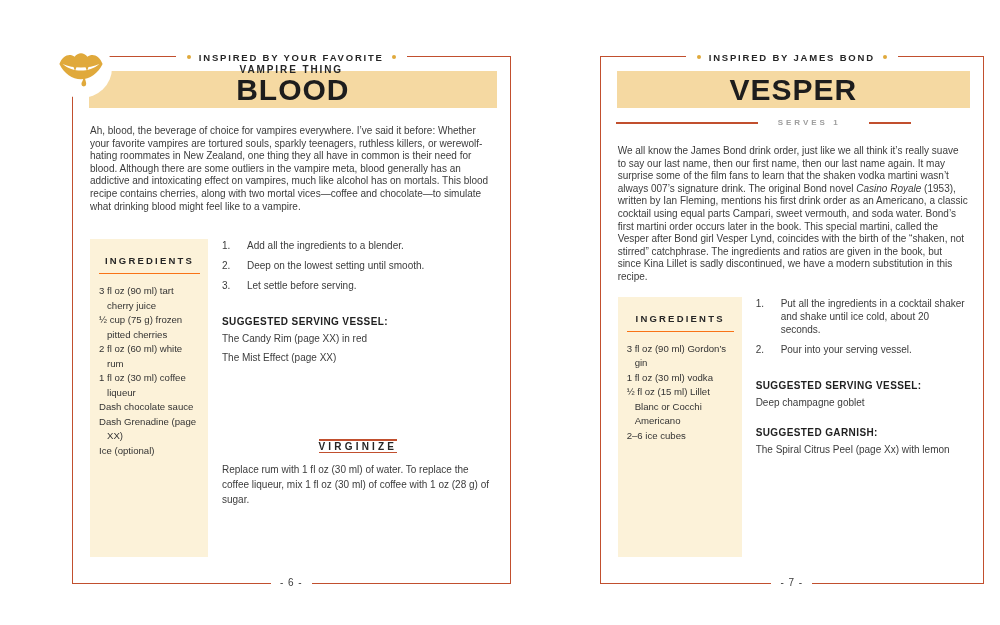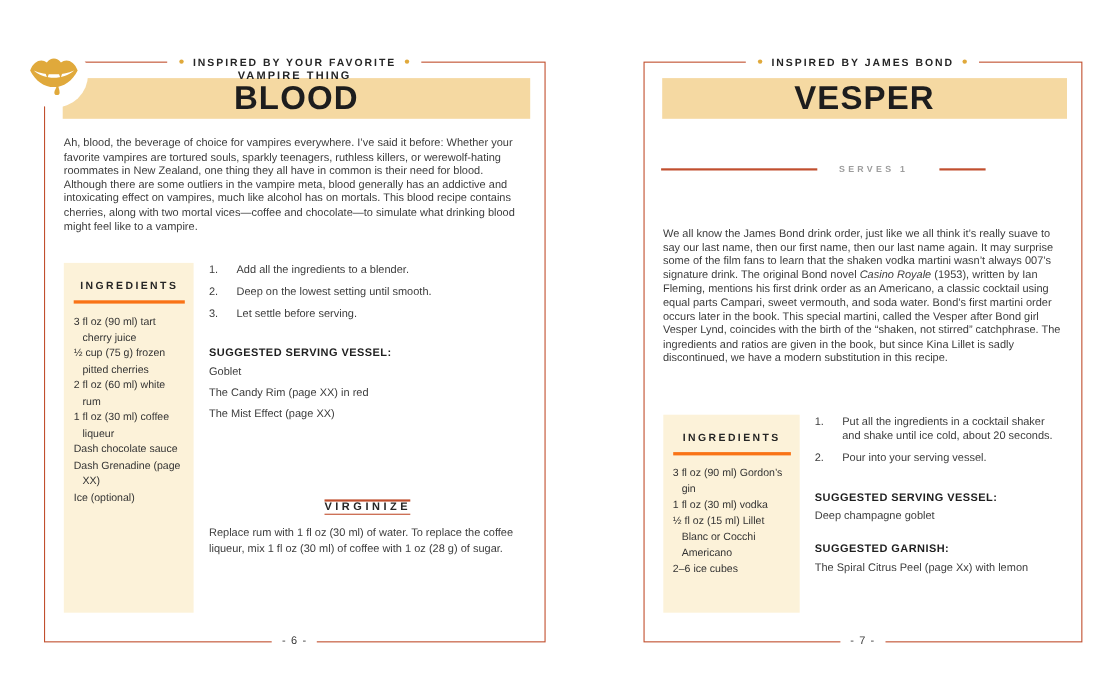--- a/index.html
+++ b/index.html
@@ -9,22 +9,22 @@
     --gold:#e0a93b;
     --ink:#2b2b2b;
     --body-ink:#3c3c3c;
   }
   *{box-sizing:border-box;margin:0;padding:0;}
   html,body{width:1000px;height:625px;background:#ffffff;overflow:hidden;
     font-family:"Liberation Sans",sans-serif;color:var(--body-ink);}
   .spread{display:flex;padding:56px 16px 0 40px;gap:89px;}
   .page{position:relative;border:1.5px solid var(--accent-orange);height:528px;
     background:#fff;display:flex;flex-direction:column;}
-  .page-left{width:501px;}
-  .page-right{width:439px;gap:31px;}
+  .page-left{width:501px;margin-left:32px;}
+  .page-right{width:439px;}
 
   
   .eyebrow{position:absolute;top:-7px;left:0;right:0;text-align:center;z-index:3;line-height:11px;}
   .eyebrow-line1{display:inline-block;background:#fff;padding:0 3px;font-size:9.5px;font-weight:bold;
     letter-spacing:1.8px;color:#262626;white-space:nowrap;}
   .dot{display:inline-block;width:4px;height:4px;border-radius:50%;background:var(--gold);
     vertical-align:middle;margin:0 8px 2px 8px;}
   .eyebrow-line2{display:block;font-size:10px;font-weight:bold;letter-spacing:1.9px;color:#262626;margin-top:1px;}
   .eyebrow-line2:empty{display:none;}
 
@@ -45,21 +45,21 @@
 
   .intro{margin:17px 15px 0 17px;font-size:10px;line-height:12.6px;color:var(--body-ink);}
   .intro i{font-style:italic;}
 
   .main-row{display:flex;margin:26px 16px 26px 17px;flex:1;min-height:0;}
   .page-right .main-row{margin-top:13px;}
   .ing-box{flex:none;background:var(--panel-cream);padding:16px 8px 10px 9px;}
   .page-left .ing-box{width:118px;}
   .page-right .ing-box{width:124px;}
   .ing-title{font-size:9.5px;font-weight:bold;letter-spacing:2.2px;text-align:center;color:#262626;
-    padding-bottom:7px;border-bottom:3px solid #f97316;margin-bottom:10px;white-space:nowrap;}
+    padding-bottom:7px;border-bottom:1px solid #f97316;margin-bottom:10px;white-space:nowrap;}
   .ing-item{font-size:9.6px;line-height:14.5px;color:#333;padding-left:8px;text-indent:-8px;}
 
   .directions{flex:1;margin-left:14px;display:flex;flex-direction:column;min-width:0;}
   .step{display:flex;margin-bottom:7px;font-size:10px;line-height:13px;color:var(--body-ink);}
   .step-num{width:25px;flex:none;}
   .sec-heading{margin-top:17px;font-size:10px;font-weight:bold;letter-spacing:0.4px;color:#1f1f1f;}
   .sec-line{font-size:10px;line-height:15px;margin-top:4px;color:var(--body-ink);}
 
   .virginize{margin-top:auto;padding-bottom:50px;}
   .virg-head{display:flex;align-items:center;justify-content:center;margin-bottom:9px;flex-direction:column;}
@@ -123,21 +123,20 @@
               <span class="step-num">2.</span>
               <span class="step-text">Deep on the lowest setting until smooth.</span>
             </div>
             <div class="step">
               <span class="step-num">3.</span>
               <span class="step-text">Let settle before serving.</span>
             </div>
           </div>
         <div>
             <div class="sec-heading">SUGGESTED SERVING VESSEL:</div>
-            <div class="sec-line">Goblet</div>
             <div class="sec-line">The Candy Rim (page XX) in red</div>
             <div class="sec-line">The Mist Effect (page XX)</div>
           </div>
         <div class="virginize">
           <div class="virg-head">
             <span class="virg-line"></span>
             <span class="virg-title">VIRGINIZE</span>
             <span class="virg-line"></span>
           </div>
           <div class="virg-text">Replace rum with 1 fl oz (30 ml) of water. To replace the coffee liqueur, mix 1 fl oz (30 ml) of coffee with 1 oz (28 g) of sugar.</div>

